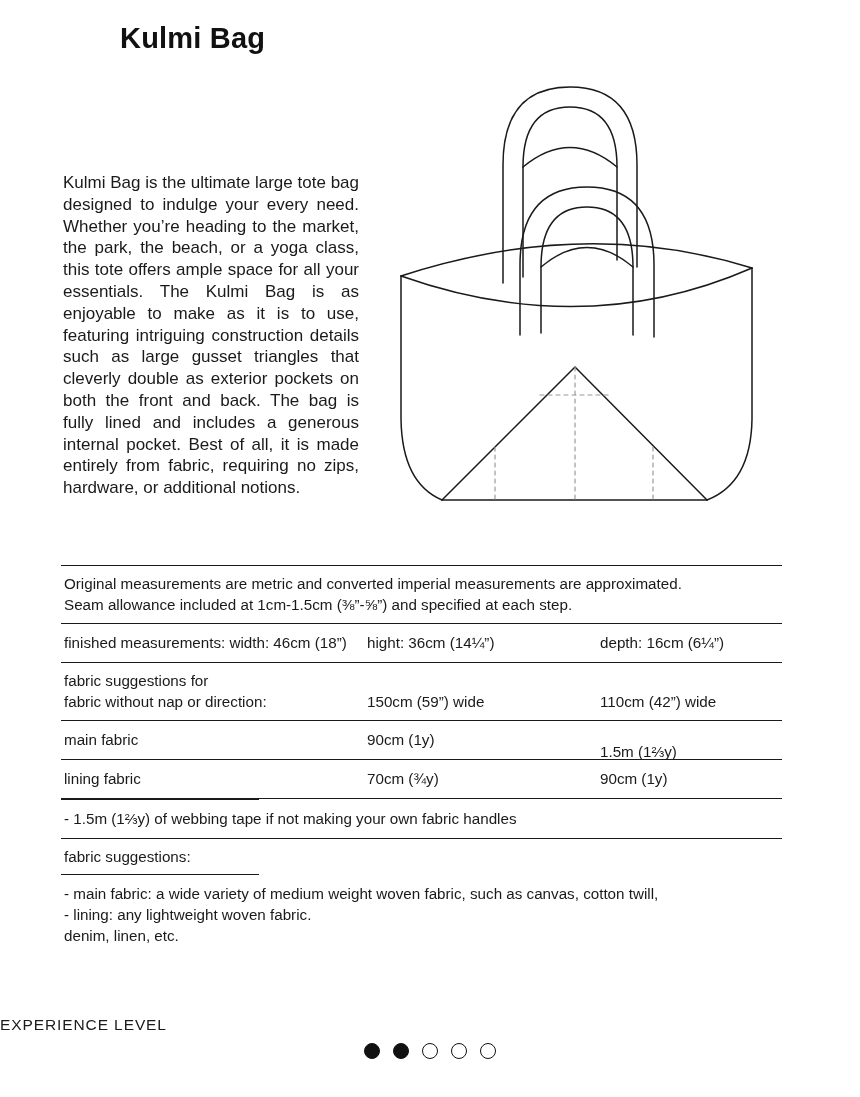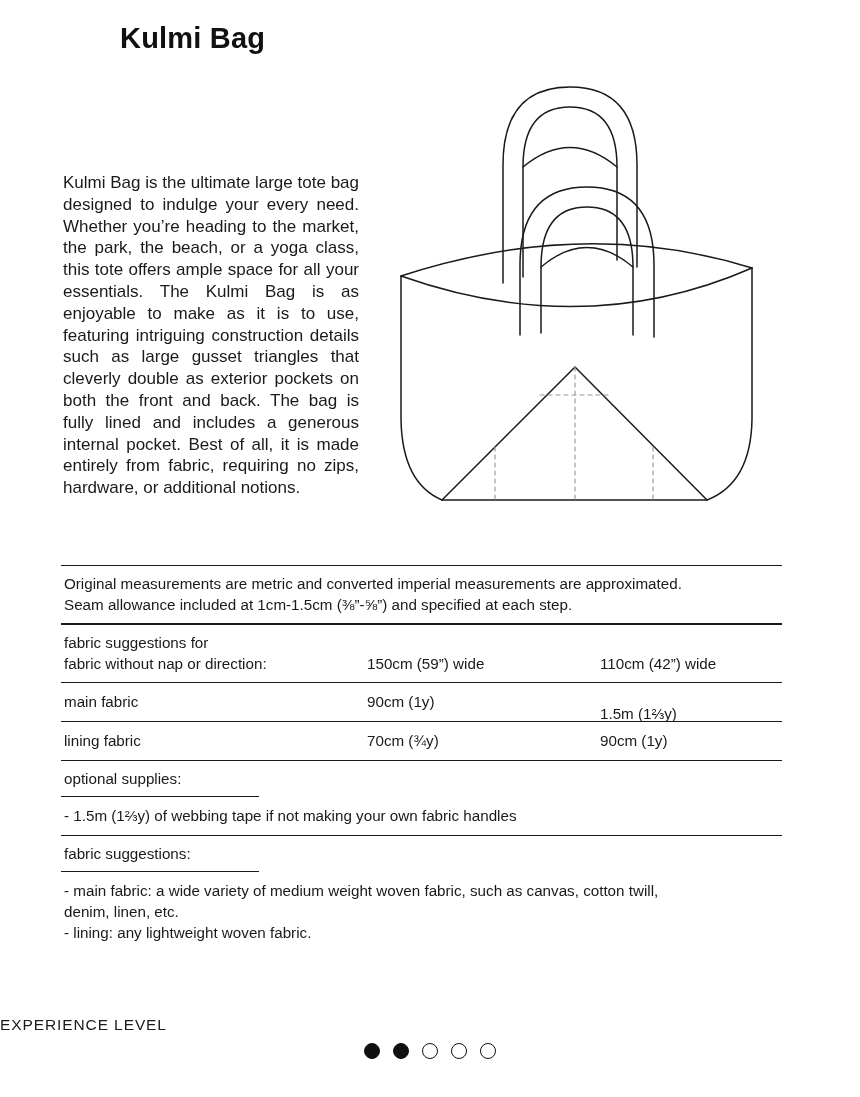--- a/index.html
+++ b/index.html
@@ -174,20 +174,25 @@
 
   <div class="rule"></div>
 
   <div class="row pad-a">
     <span class="lbl">Original measurements are metric and converted imperial measurements are approximated.</span>
     <span class="lbl">Seam allowance included at 1cm-1.5cm (⅜”-⅝”) and specified at each step.</span>
   </div>
 
   <div class="rule"></div>
 
+  <div class="row pad-b">
+    <span class="lbl">finished measurements: width: 46cm (18”)</span>
+    <span class="cell col-a" style="top:8px">hight: 36cm (14¼”)</span>
+    <span class="cell col-b" style="top:8px">depth: 16cm (6¼”)</span>
+  </div>
 
   <div class="rule"></div>
 
   <div class="row pad-a">
     <span class="lbl">fabric suggestions for</span>
     <span class="lbl">fabric without nap or direction:</span>
     <span class="cell col-a" style="top:28px">150cm (59”) wide</span>
     <span class="cell col-b" style="top:28px">110cm (42”) wide</span>
   </div>
 
@@ -202,42 +207,39 @@
   <div class="rule"></div>
 
   <div class="row pad-b">
     <span class="lbl">lining fabric</span>
     <span class="cell col-a" style="top:8px">70cm (¾y)</span>
     <span class="cell col-b" style="top:8px">90cm (1y)</span>
   </div>
 
   <div class="rule"></div>
 
-  <div class="row pad-c">
-    <span class="lbl">optional supplies:</span>
-  </div>
 
   <div class="rule short thin"></div>
 
   <div class="row pad-b">
     <span class="lbl">- 1.5m (1⅔y) of webbing tape if not making your own fabric handles</span>
   </div>
 
   <div class="rule"></div>
 
   <div class="row pad-c">
     <span class="lbl">fabric suggestions:</span>
   </div>
 
   <div class="rule short thin"></div>
 
   <div class="row pad-b">
     <span class="lbl">- main fabric: a wide variety of medium weight woven fabric, such as canvas, cotton twill,</span>
+    <span class="lbl">- lining: any lightweight woven fabric.</span>
     <span class="lbl">denim, linen, etc.</span>
-    <span class="lbl">- lining: any lightweight woven fabric.</span>
   </div>
 
 </div>
 
 <div id="experience">
   <div class="exp-label">EXPERIENCE LEVEL</div>
   <div class="dots" id="exp-dots">
       <span class="dot filled"></span>
       <span class="dot filled"></span>
       <span class="dot"></span>

